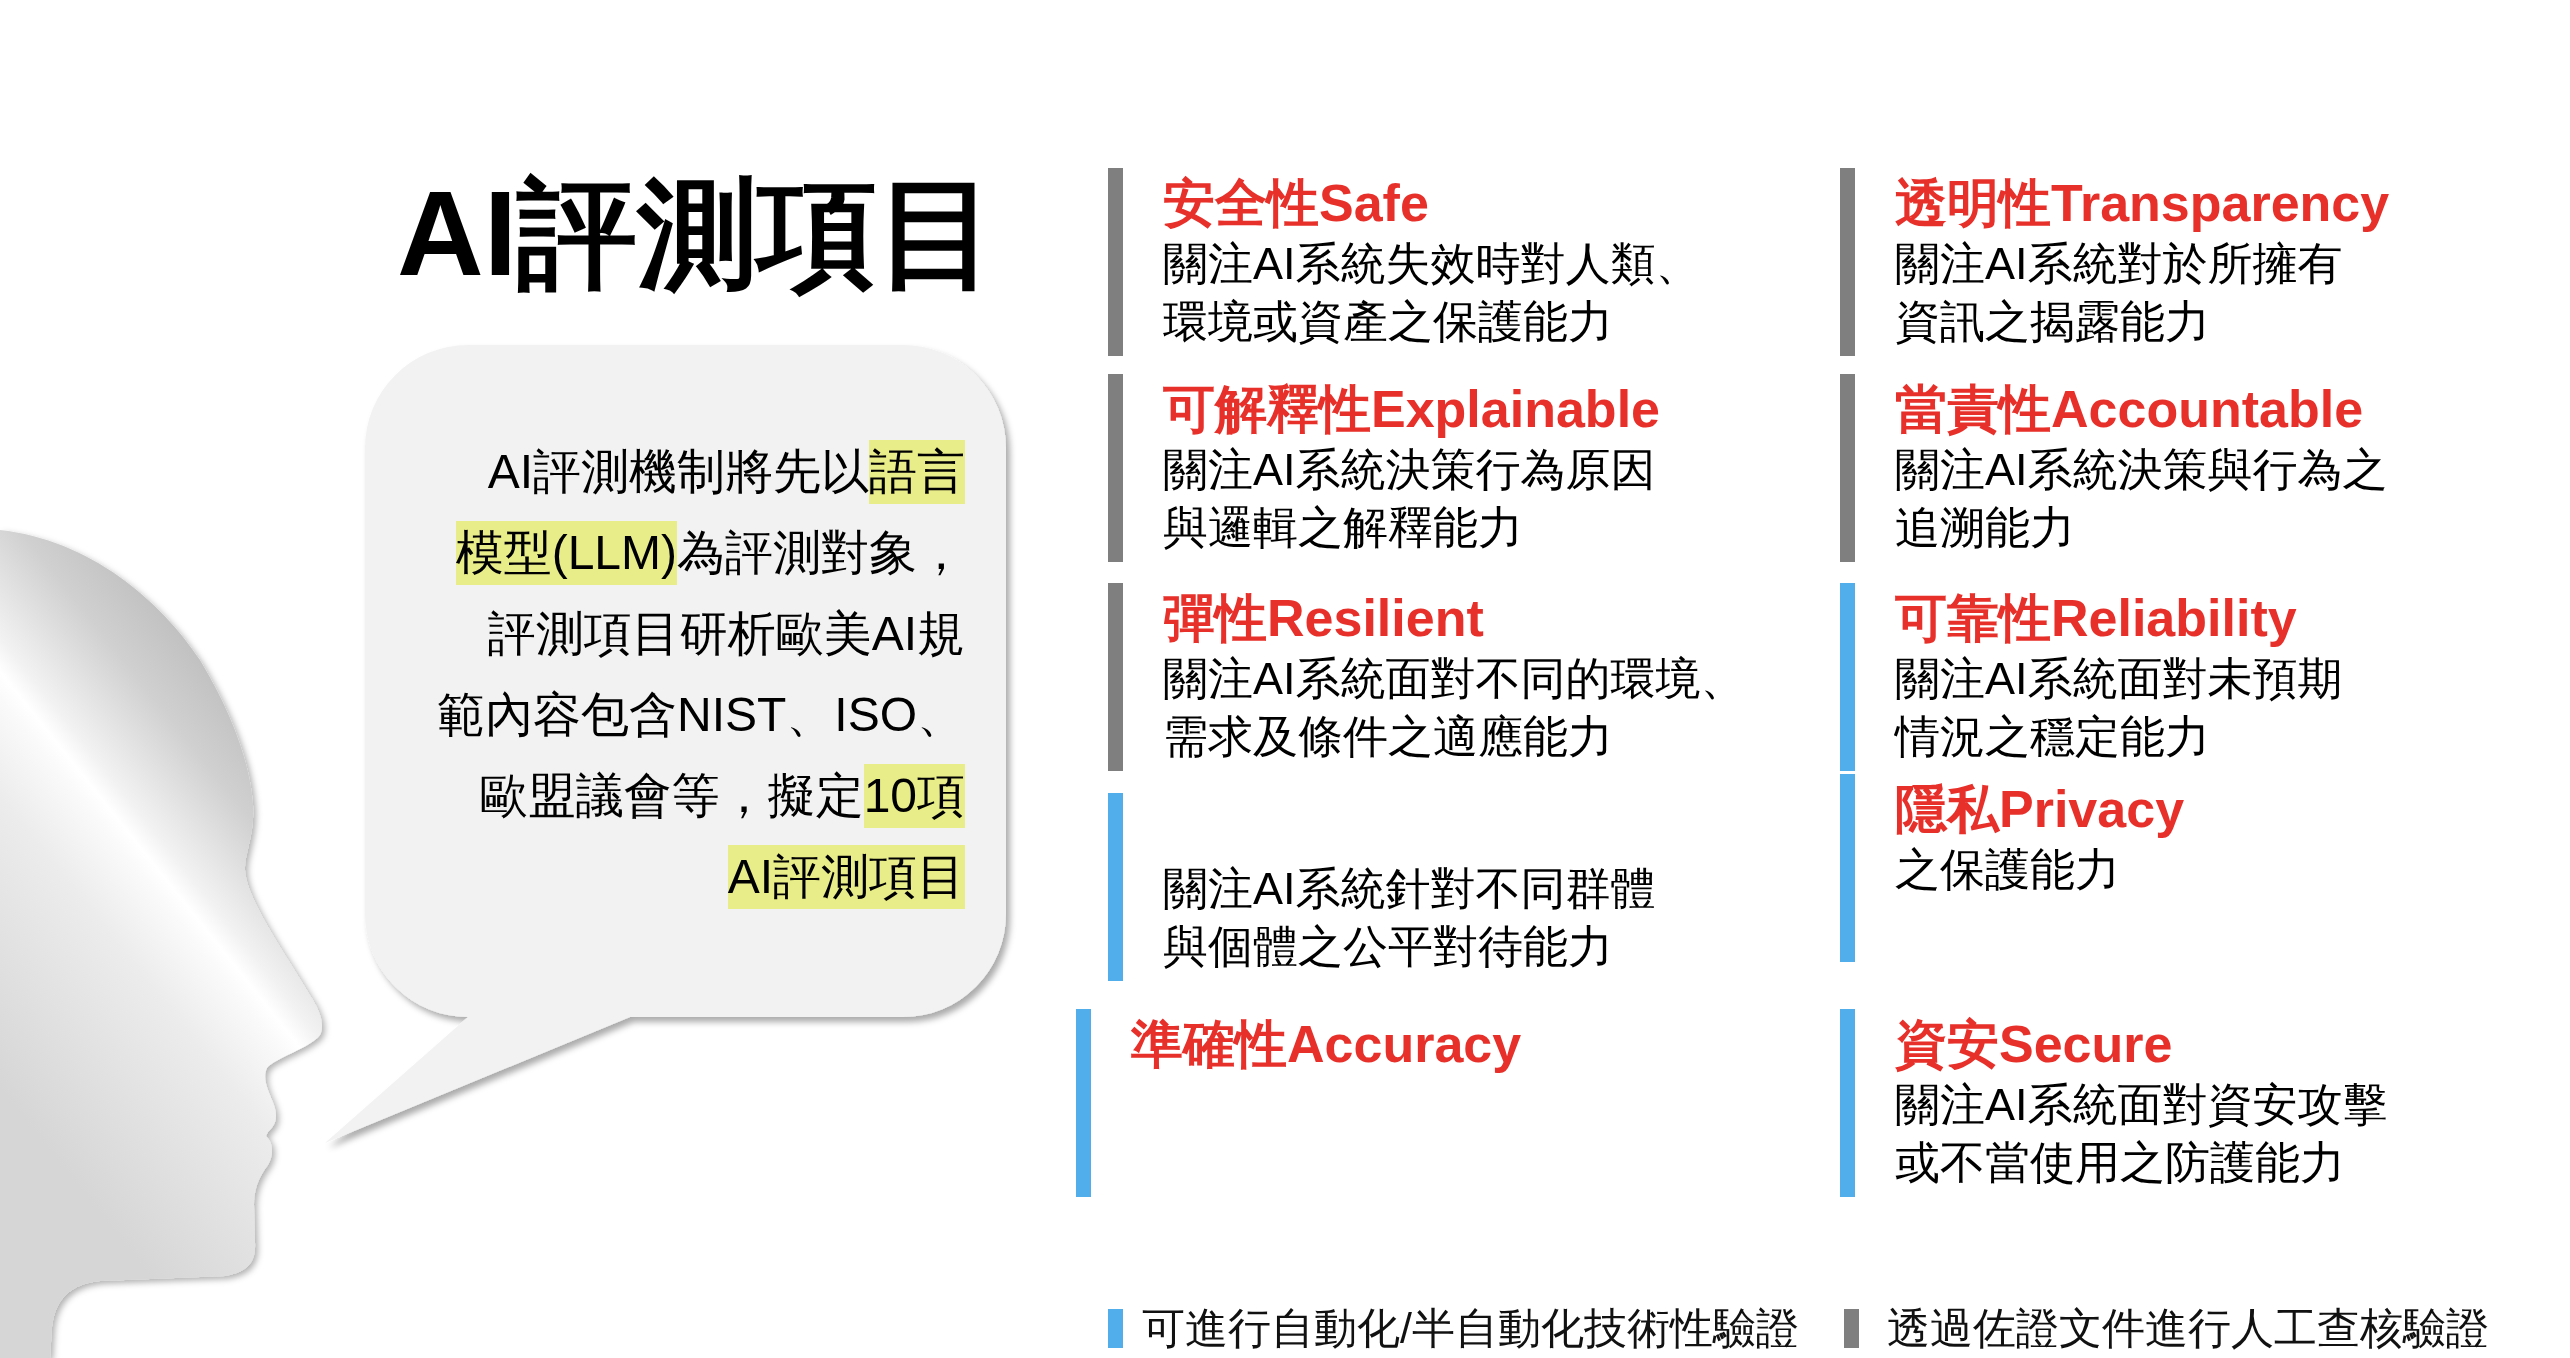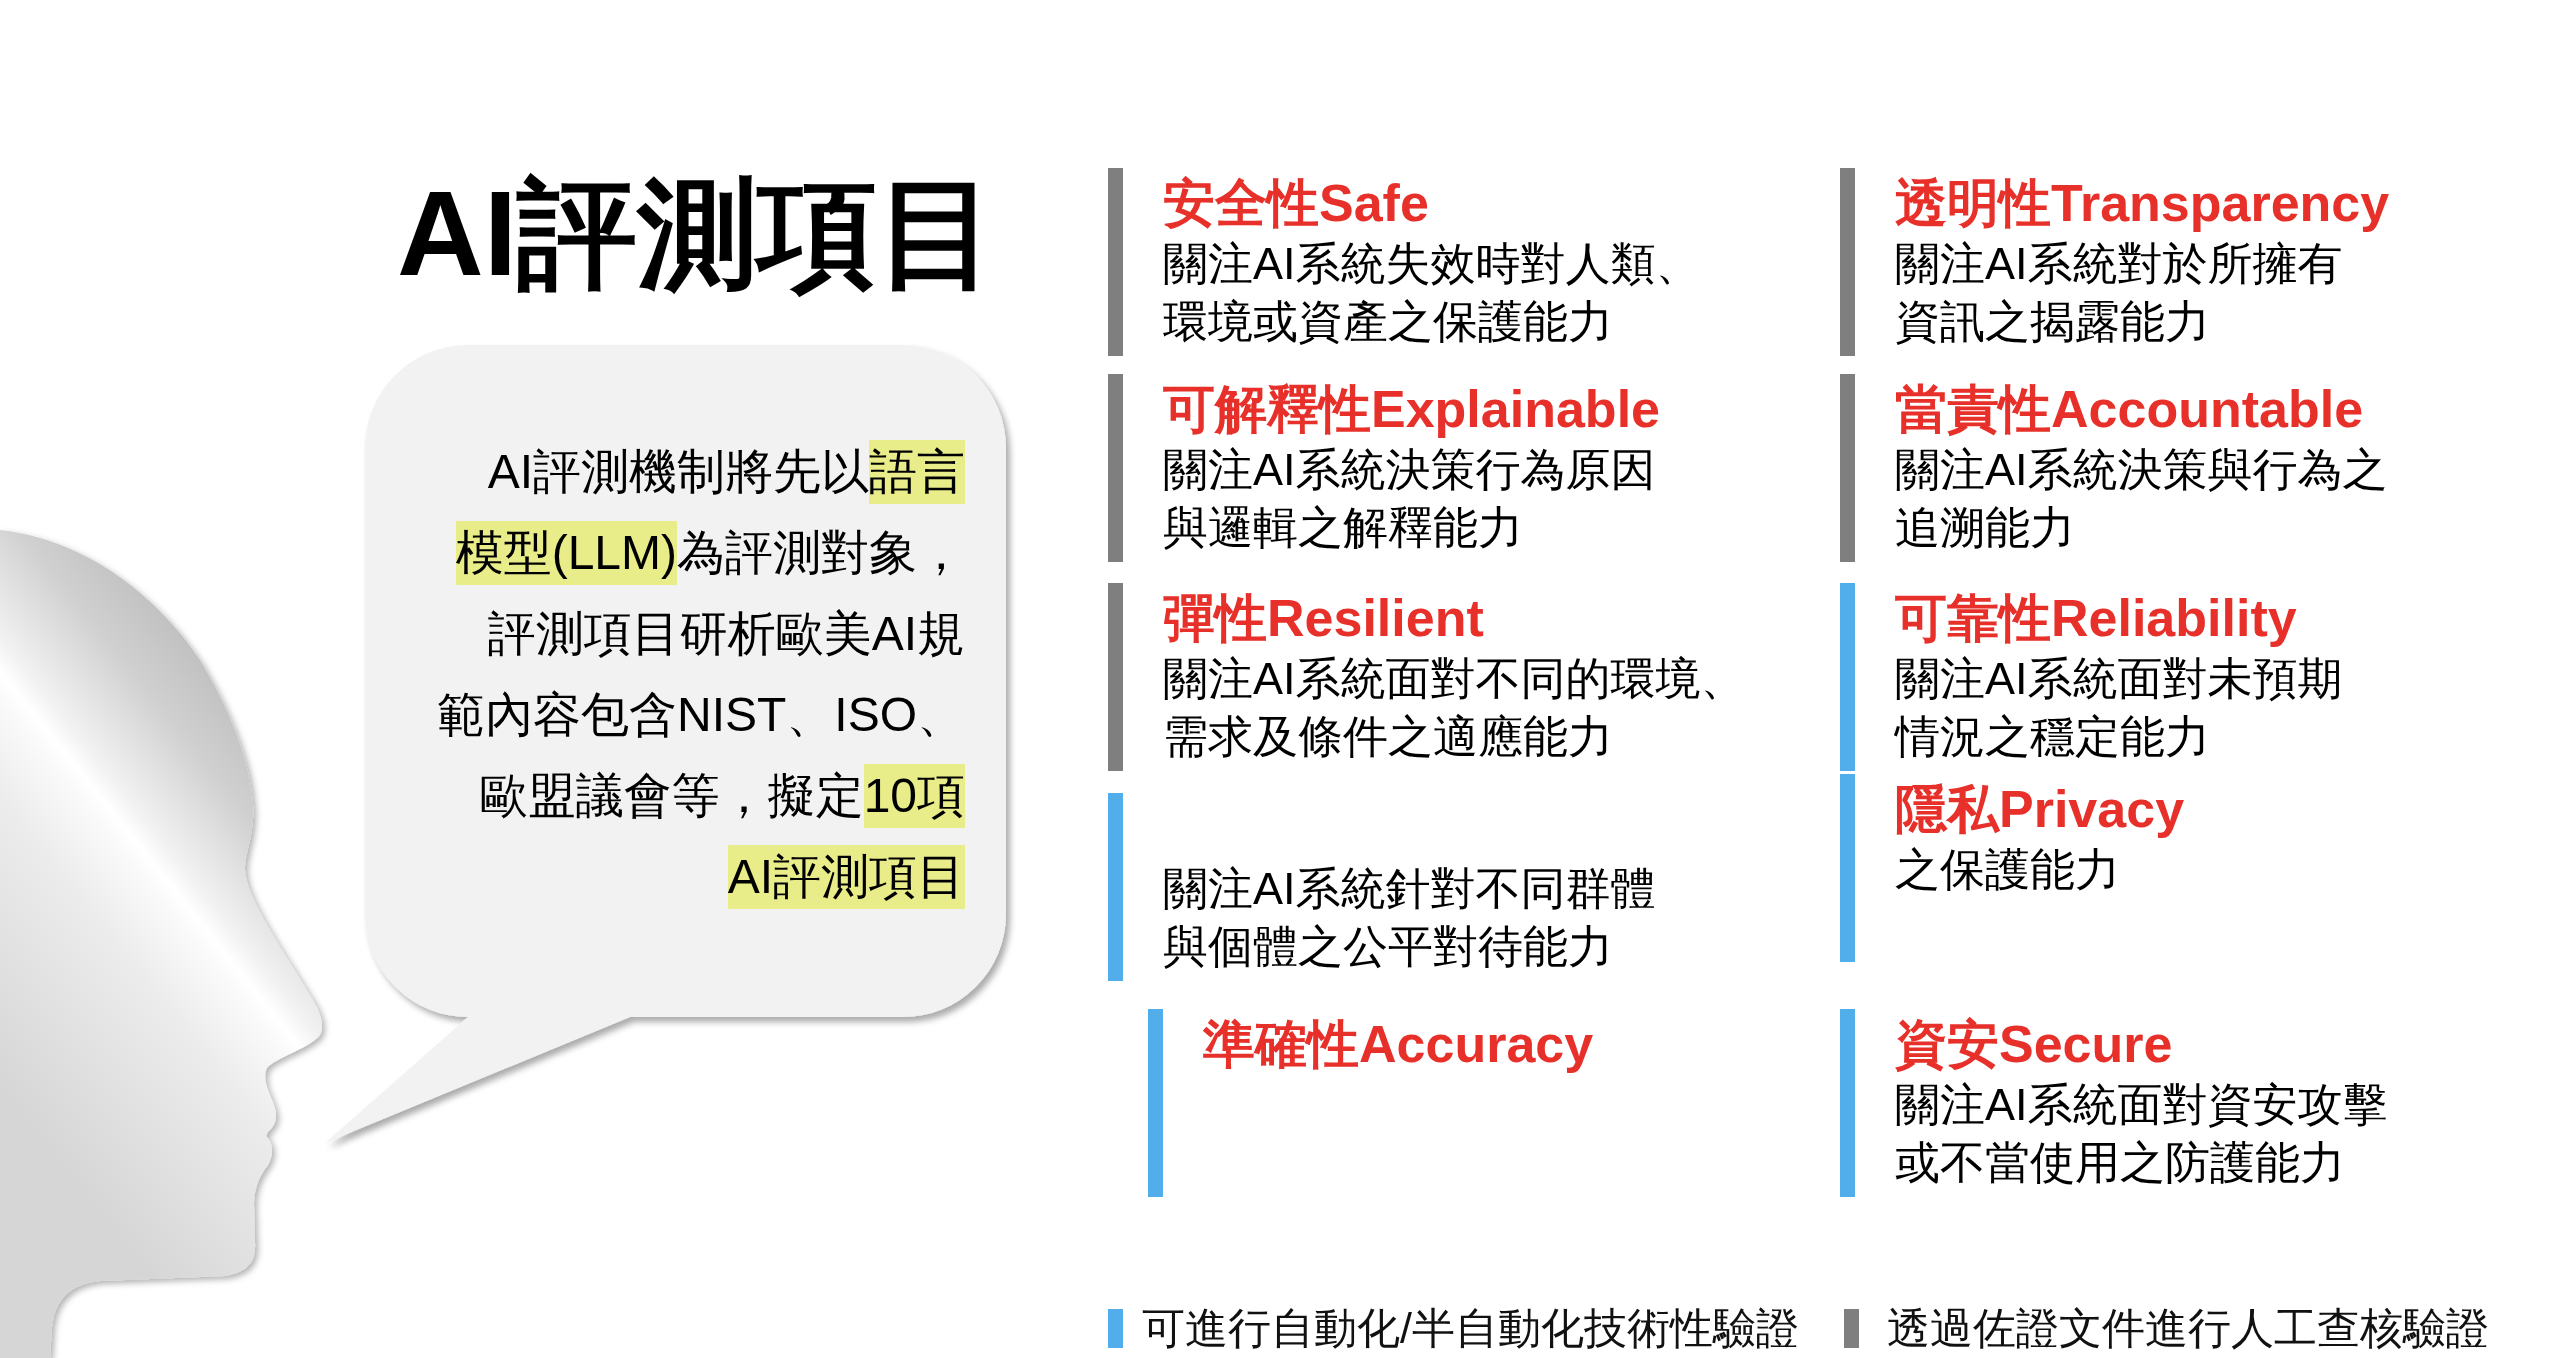--- a/index.html
+++ b/index.html
@@ -145,21 +145,21 @@
 </div>
 
 <div class="item" style="left:1108px; top:793px;">
   <div class="bar" style="background: rgb(82, 174, 234);"></div>
   <div class="body">
     <div>關注AI系統針對不同群體</div>
     <div>與個體之公平對待能力</div>
   </div>
 </div>
 
-<div class="item" style="left:1148px; top:1009px;">
+<div class="item" style="left:1076px; top:1009px;">
   <div class="bar" style="background: rgb(82, 174, 234);"></div>
   <div class="head">準確性Accuracy</div>
 </div>
 
 <div class="item" style="left:1840px; top:168px;">
   <div class="bar" style="background: rgb(127, 127, 127);"></div>
   <div class="head">透明性Transparency</div>
   <div class="body">
     <div>關注AI系統對於所擁有</div>
     <div>資訊之揭露能力</div>

